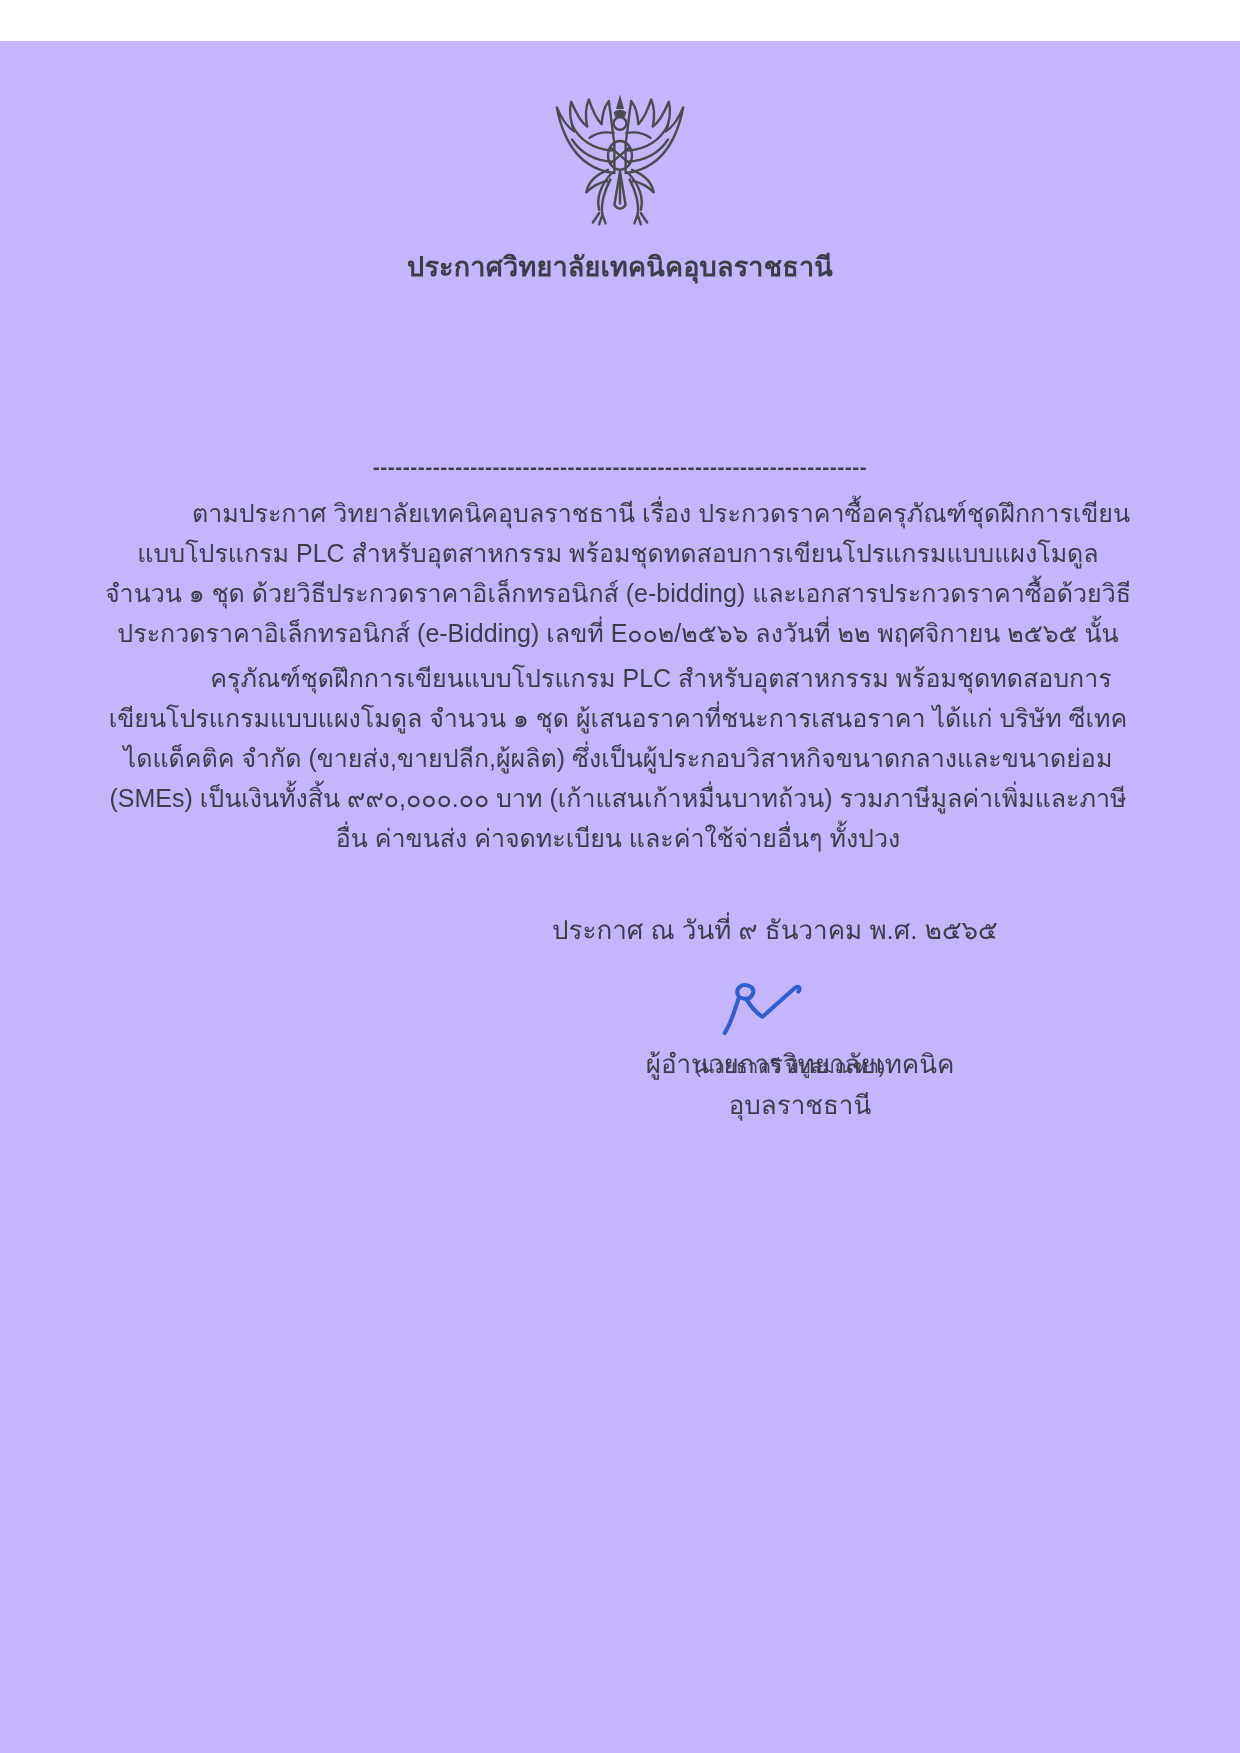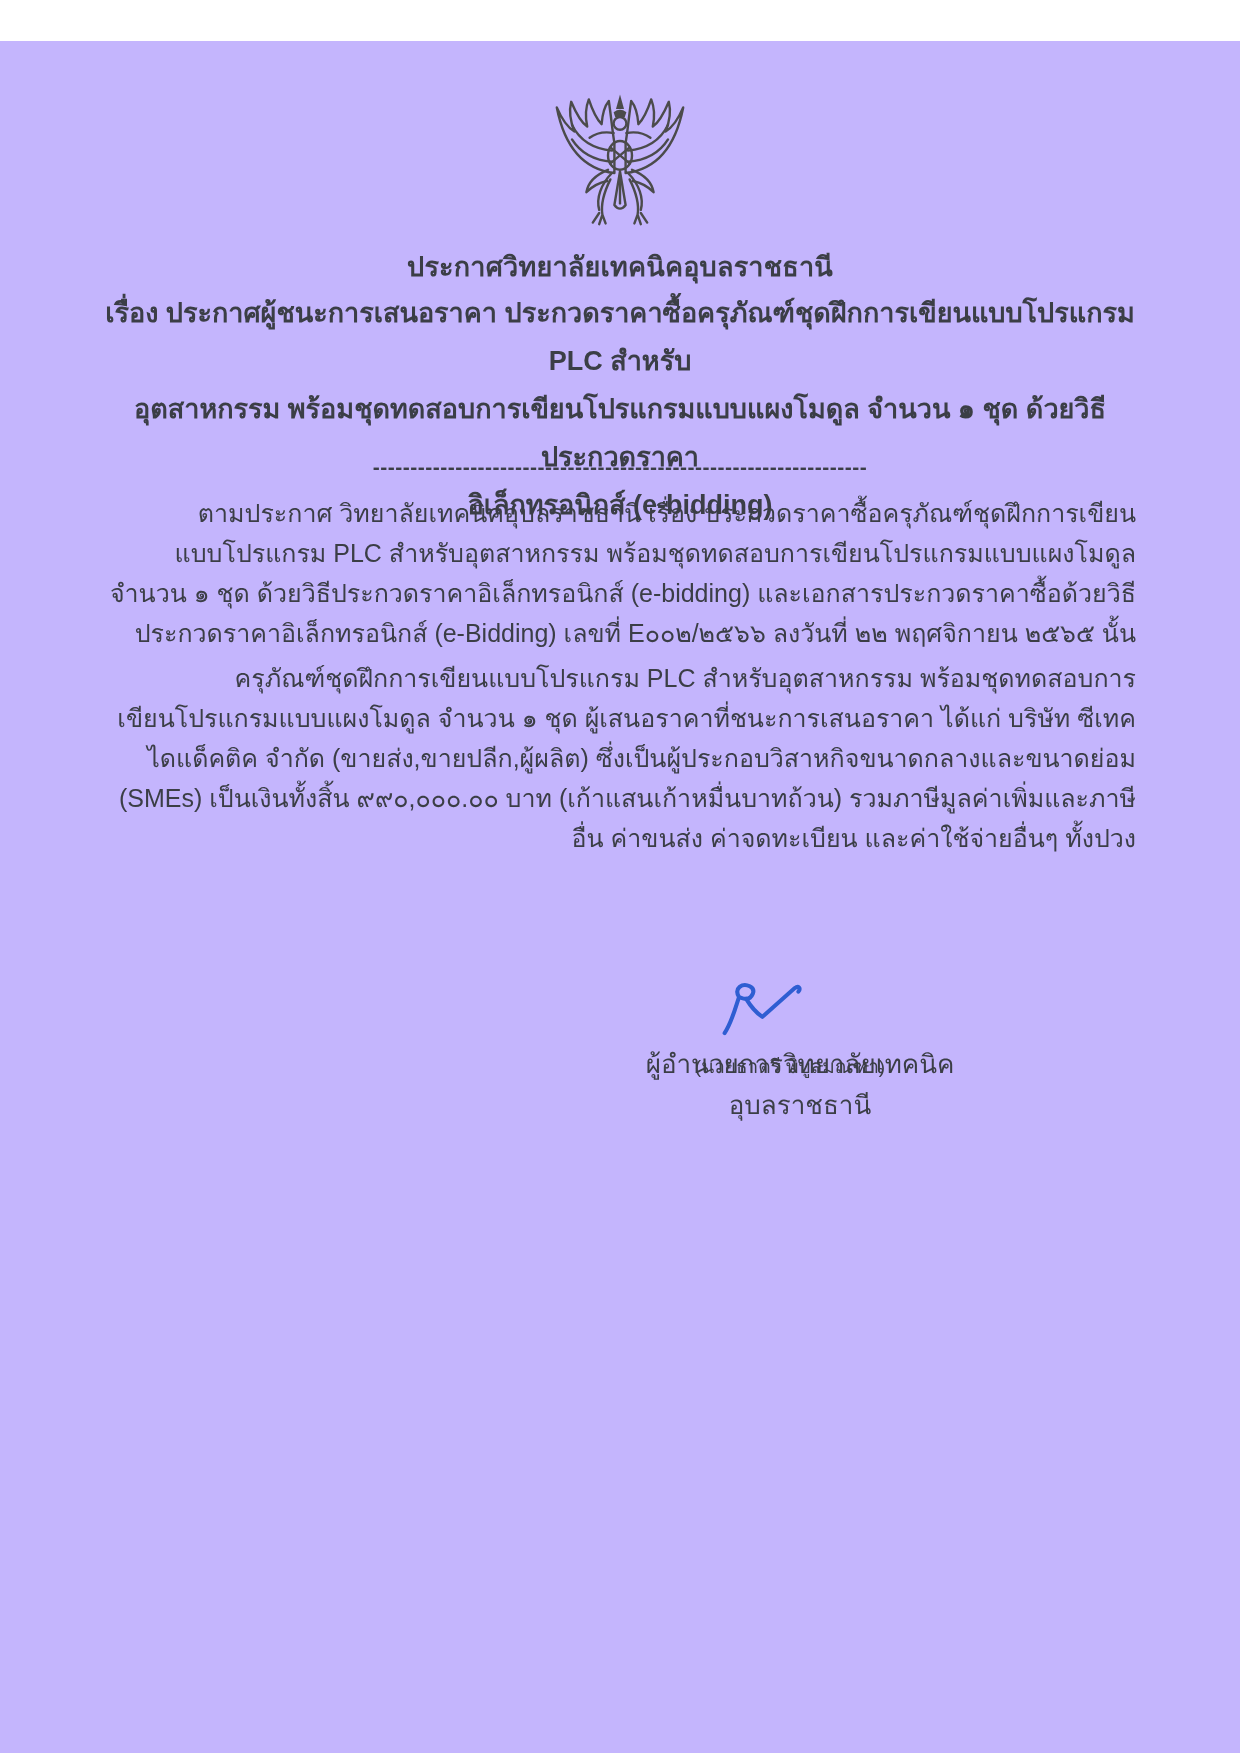--- a/index.html
+++ b/index.html
@@ -56,21 +56,21 @@
     letter-spacing: 0.5px;
     color: #3b3e46;
   }
   .body-text {
     position: absolute;
     top: 452px;
     left: 100px;
     width: 1036px;
     font-size: 25px;
     line-height: 40px;
-    text-align: right;
+    text-align: center;
   }
   .body-text p {
     margin: 0 0 5px 0;
     text-indent: 86px;
   }
   .date-line {
     position: absolute;
     top: 868px;
     left: 552px;
     font-size: 26px;
@@ -131,33 +131,29 @@
           <path d="M100 104 L100 138"></path>
           <path d="M90 100 C76 114 70 132 74 146"></path>
           <path d="M110 100 C124 114 130 132 126 146"></path>
         </g>
       </svg>
     </span>
   </div>
 
   <div class="doc-title">ประกาศวิทยาลัยเทคนิคอุบลราชธานี</div>
 
-  <div class="subject-block">
-    <div>เรื่อง ประกาศผู้ชนะการเสนอราคา ประกวดราคาซื้อครุภัณฑ์ชุดฝึกการเขียนแบบโปรแกรม PLC สำหรับ</div>
-    <div>อุตสาหกรรม พร้อมชุดทดสอบการเขียนโปรแกรมแบบแผงโมดูล จำนวน ๑ ชุด ด้วยวิธีประกวดราคา</div>
-    <div>อิเล็กทรอนิกส์ (e-bidding)</div>
-  </div>
 
   <div class="separator-line">------------------------------------------------------------------</div>
 
   <div class="body-text">
     <p>ตามประกาศ วิทยาลัยเทคนิคอุบลราชธานี เรื่อง ประกวดราคาซื้อครุภัณฑ์ชุดฝึกการเขียนแบบโปรแกรม PLC สำหรับอุตสาหกรรม พร้อมชุดทดสอบการเขียนโปรแกรมแบบแผงโมดูล จำนวน ๑ ชุด ด้วยวิธีประกวดราคาอิเล็กทรอนิกส์ (e-bidding) และเอกสารประกวดราคาซื้อด้วยวิธีประกวดราคาอิเล็กทรอนิกส์ (e-Bidding) เลขที่ E๐๐๒/๒๕๖๖ ลงวันที่ ๒๒ พฤศจิกายน ๒๕๖๕ นั้น</p>
     <p>ครุภัณฑ์ชุดฝึกการเขียนแบบโปรแกรม PLC สำหรับอุตสาหกรรม พร้อมชุดทดสอบการเขียนโปรแกรมแบบแผงโมดูล จำนวน ๑ ชุด ผู้เสนอราคาที่ชนะการเสนอราคา ได้แก่ บริษัท ซีเทค ไดแด็คติค จำกัด (ขายส่ง,ขายปลีก,ผู้ผลิต) ซึ่งเป็นผู้ประกอบวิสาหกิจขนาดกลางและขนาดย่อม (SMEs) เป็นเงินทั้งสิ้น ๙๙๐,๐๐๐.๐๐ บาท (เก้าแสนเก้าหมื่นบาทถ้วน) รวมภาษีมูลค่าเพิ่มและภาษีอื่น ค่าขนส่ง ค่าจดทะเบียน และค่าใช้จ่ายอื่นๆ ทั้งปวง</p>
   </div>
 
+  <div class="date-line">ประกาศ ณ วันที่ ๙ ธันวาคม พ.ศ. ๒๕๖๕</div>
 
   <div class="signature-wrap">
     <span>
       <svg viewBox="0 0 120 75" width="108" height="68" aria-hidden="true">
         <g fill="none" stroke="#2f5ed2" stroke-width="4.5" stroke-linecap="round" stroke-linejoin="round">
           <path d="M30 22 C24 12 34 6 42 10 C50 14 44 24 38 24 C34 24 31 22 30 22 C26 34 22 50 14 62"></path>
           <path d="M38 24 C44 34 50 40 56 44 L92 12 C96 9 99 12 96 16"></path>
         </g>
       </svg>
     </span>

